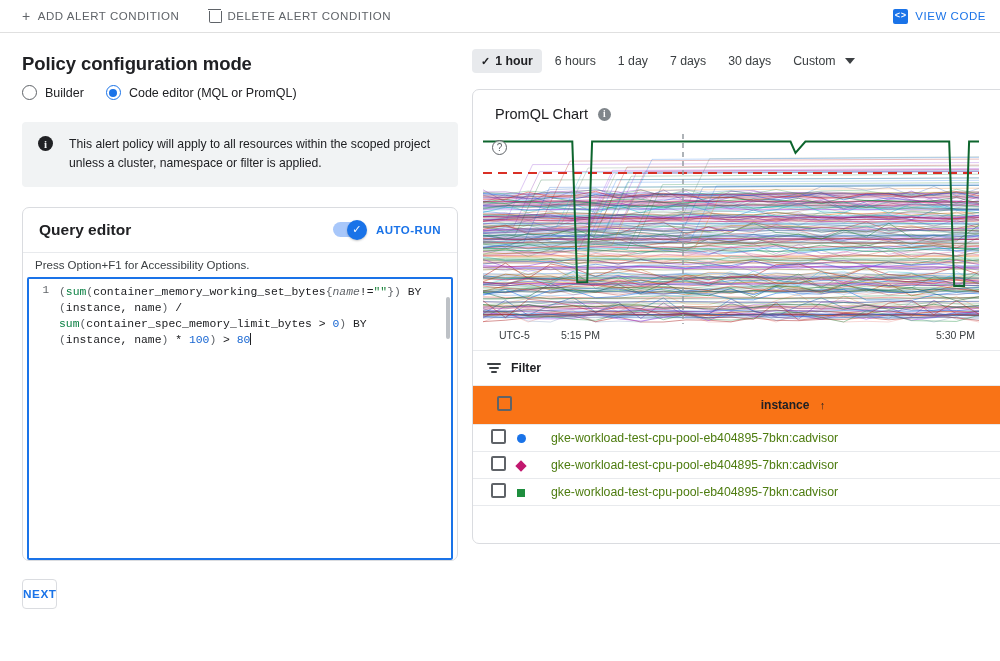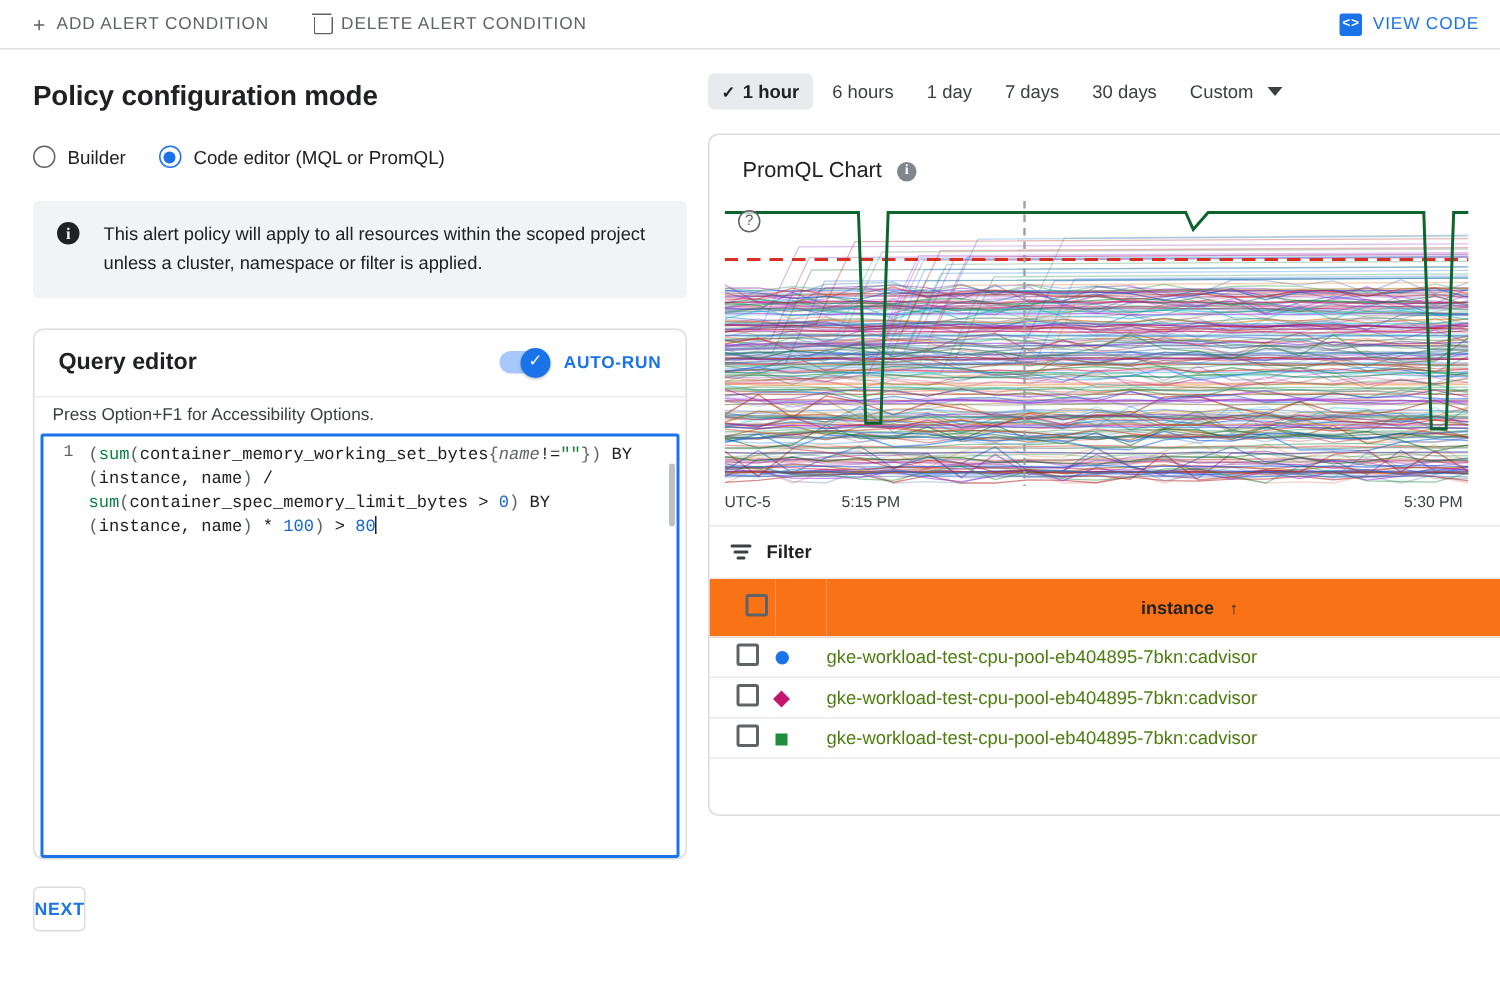--- a/index.html
+++ b/index.html
@@ -58,21 +58,21 @@
   }
 
   
   .page { display: flex; height: 628px; }
   .left-pane { width: 472px; padding: 20px 0 0 22px; position: relative; }
   .right-pane { flex: 1; padding: 16px 0 0 6px; position: relative;}
 
   
   .page-title {
     font-size: 18.5px; font-weight: 700; letter-spacing: -0.1px;
-    color: #202124; margin: 0 0 22px 0;
+    color: #202124; margin: 0 0 10px 0;
   }
   .radio-row { display: flex; align-items: center; gap: 22px; margin-bottom: 22px; }
   .radio-item { display:flex; align-items:center; gap: 8px; cursor: pointer; font-size: 12.5px; color:#202124;}
   .radio {
     width: 15px; height: 15px; border-radius: 50%;
     border: 1.7px solid #5f6368; position: relative; flex: none;
   }
   .radio.checked { border-color: #1a73e8; }
   .radio.checked::after {
     content: ""; position: absolute; inset: 2.5px;
@@ -607,21 +607,21 @@
 
             <polyline id="hl-series" fill="none" stroke="#0d652d" stroke-width="2" points="0.0,7.6 29.8,7.6 59.5,7.6 89.3,7.6 94.2,148.2 104.2,148.2 109.1,7.6 198.4,7.6 272.8,7.6 307.5,7.6 312.5,19.0 322.4,7.6 436.5,7.6 466.2,7.6 471.2,152.0 481.1,152.0 486.1,7.6 496.0,7.6"></polyline>
 
             <line x1="200" y1="0" x2="200" y2="190" stroke="#9aa0a6" stroke-width="1.6" stroke-dasharray="5 4"></line>
           </svg>
         </div>
         <span class="q-badge">?</span>
       </div>
 
       <div class="x-axis">
-        <span style="left:0px">UTC-5</span>
+        <span style="left:16px">UTC-5</span>
         <span style="left:78px">5:15 PM</span>
         <span style="left:453px">5:30 PM</span>
       </div>
 
       <div class="filter-row">
         <span class="filter-ic">
             <i></i>
             <i></i>
             <i></i>
           </span>

